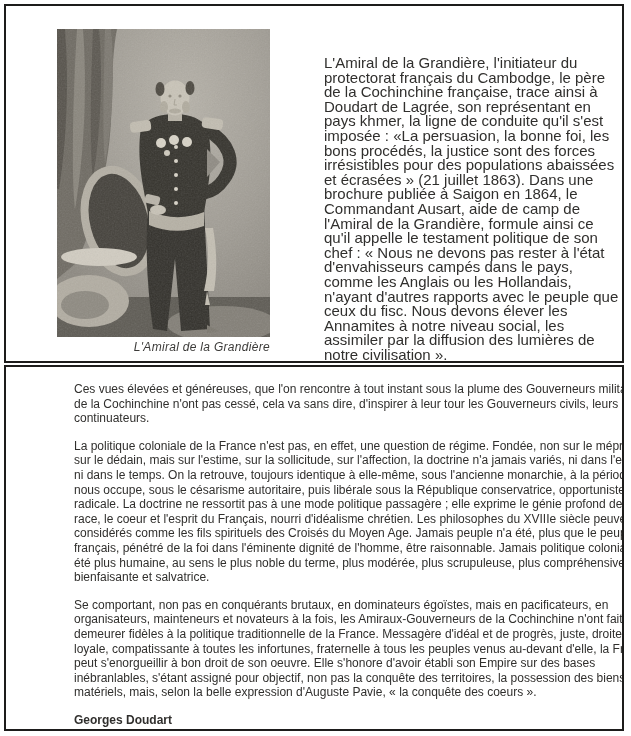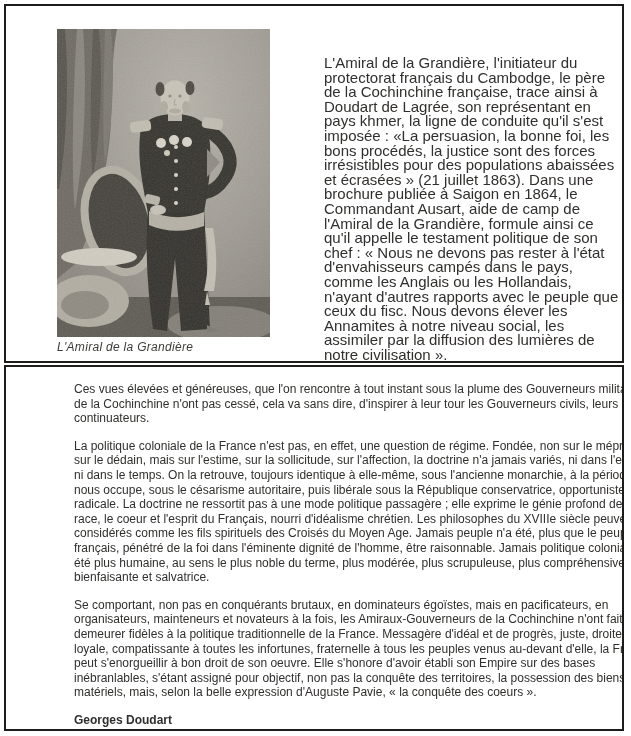--- a/index.html
+++ b/index.html
@@ -31,21 +31,21 @@
     position: absolute;
     left: 51px;
     top: 23px;
     margin: 0;
     width: 213px;
   }
   figure.portrait svg { display: block; }
   figcaption.caption {
     margin-top: 3px;
     width: 213px;
-    text-align: left;
+    text-align: right;
     font-style: italic;
     font-size: 12px;
     letter-spacing: 0.3px;
     color: #3c3b39;
   }
 
   .intro-text {
     position: absolute;
     left: 318px;
     top: 50px;

